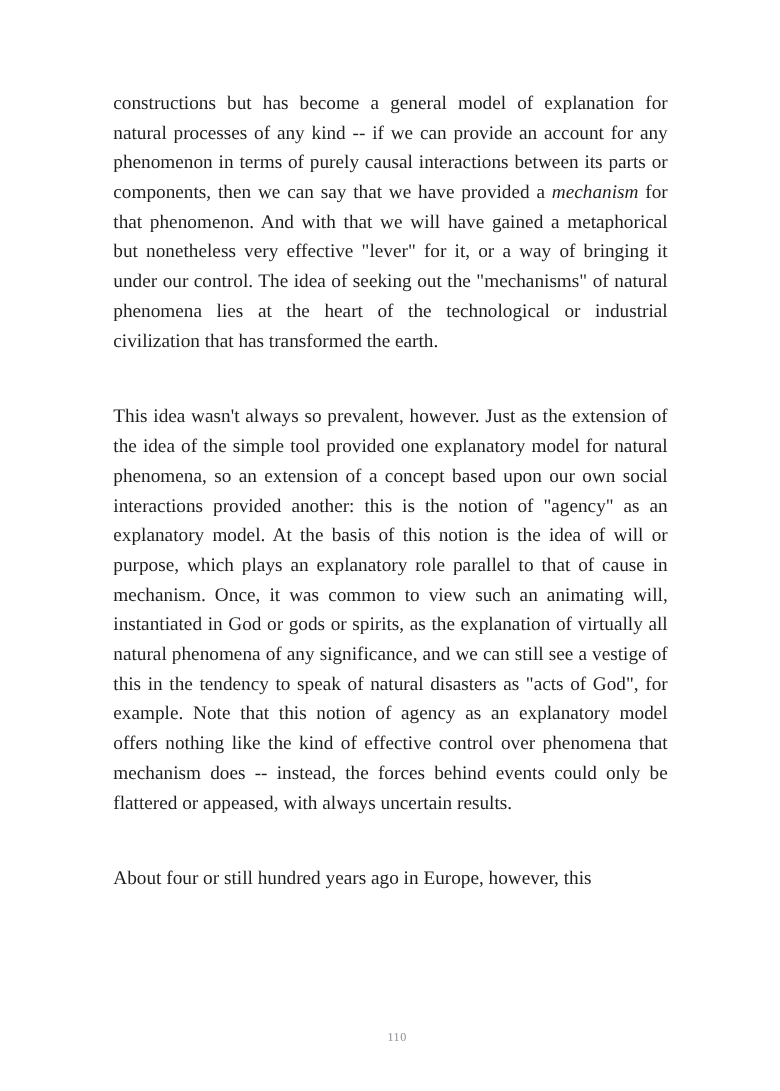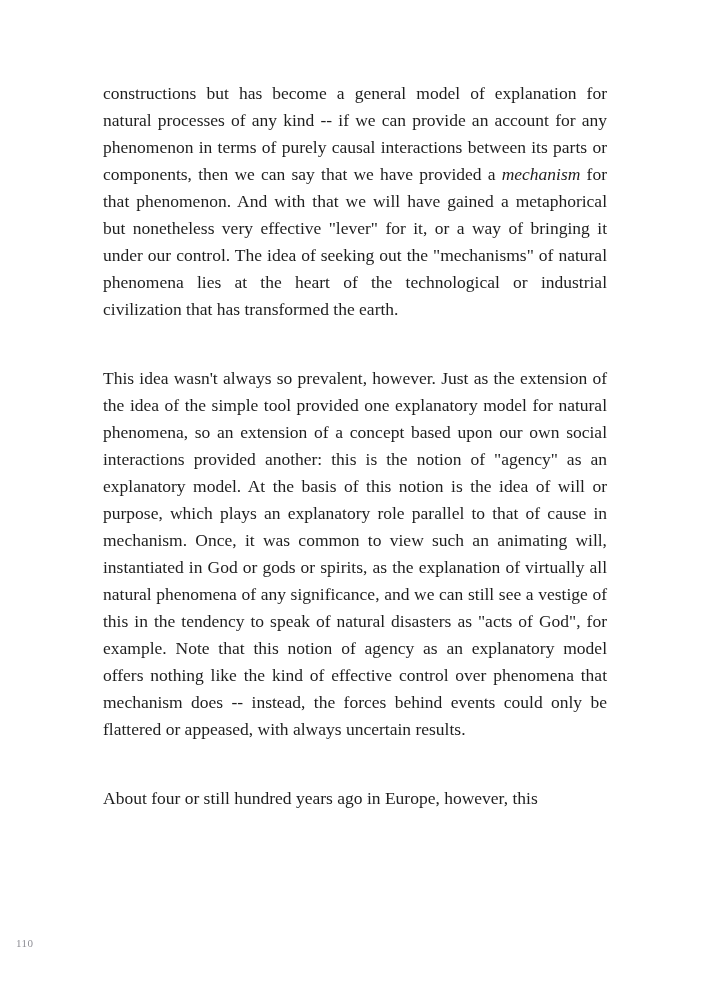--- a/index.html
+++ b/index.html
@@ -37,20 +37,21 @@
     margin-bottom: 0;
   }
   .italic {
     font-style: italic;
   }
   .page-number {
     position: absolute;
     left: 0;
     right: 0;
     top: 937px;
+    text-align: center;
     font-size: 11px;
     color: #8f8f96;
     letter-spacing: 0.5px;
     margin-left: 16px;
   }
 </style>
 </head>
 <body>
 
 <div class="page">

